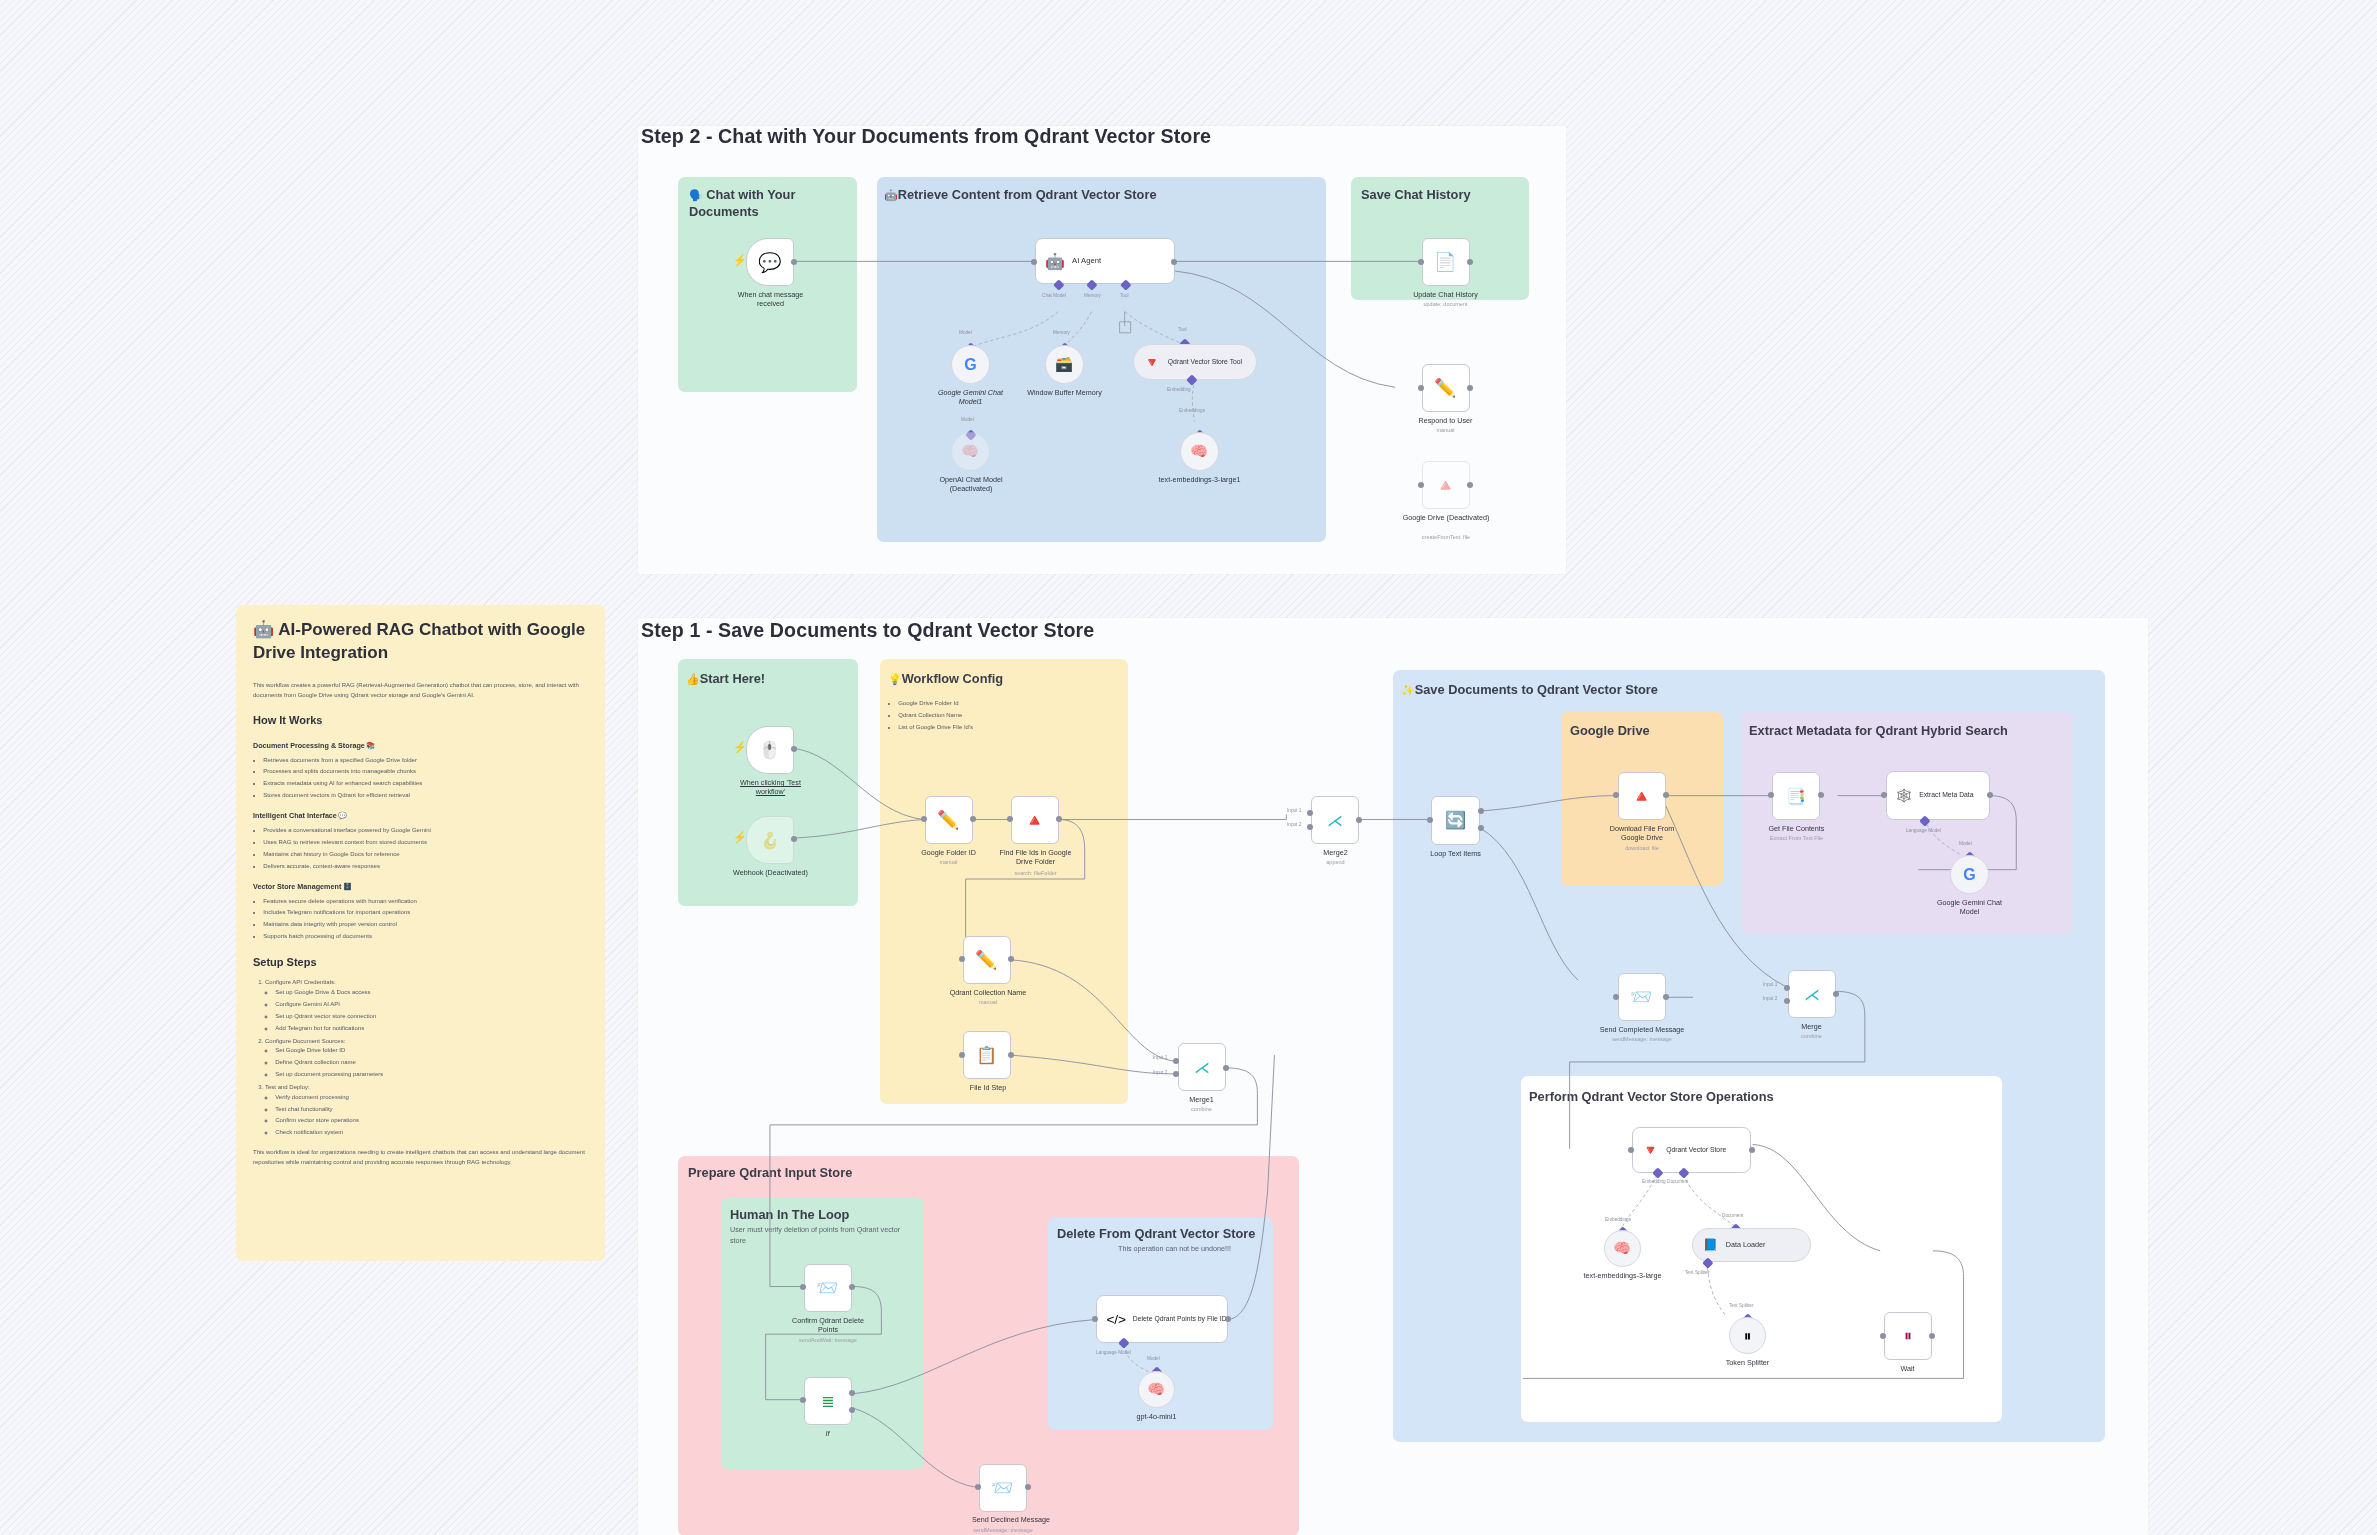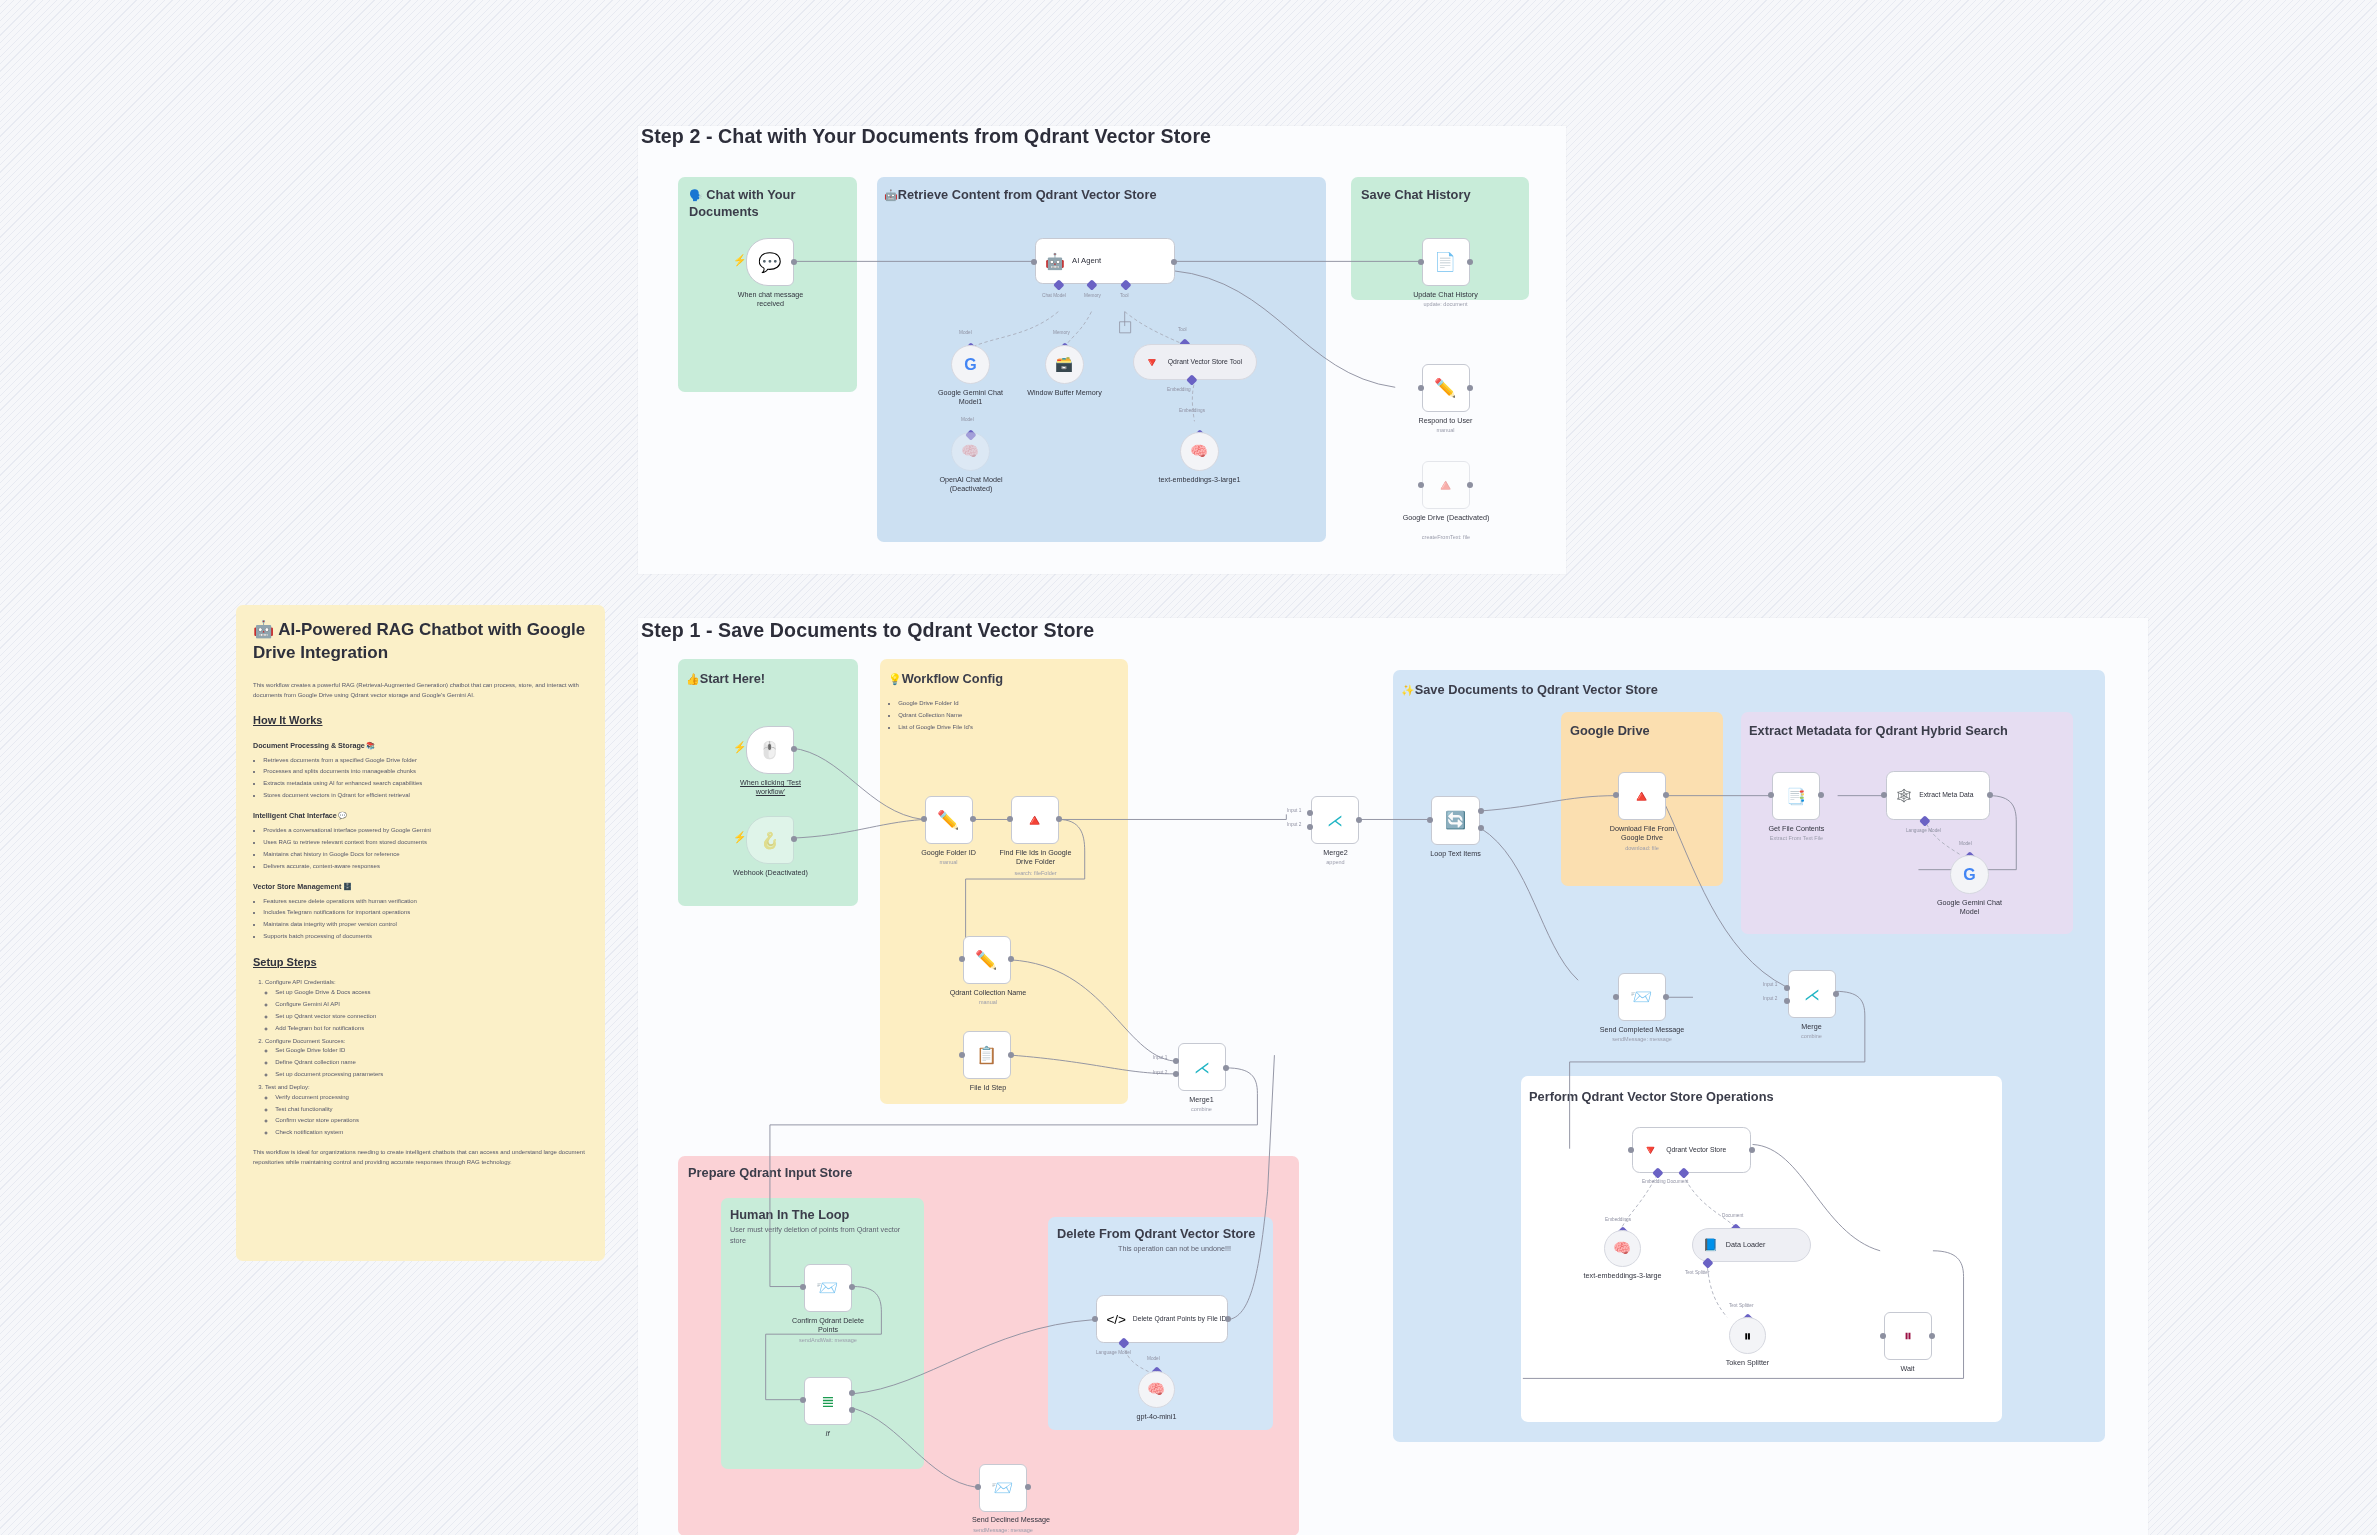--- a/index.html
+++ b/index.html
@@ -41,21 +41,21 @@
     line-height:1.35;
   }
   .sticky-sub {
     position:absolute;
     font-size:7.2px; color:#5d5f6e; line-height:1.5;
   }
   .sticky-body {
     position:absolute;
     font-size:6px; color:#55576a; line-height:1.62;
   }
-  .sticky-body h3 { font-size:11px; margin:12px 0 6.8px; color:#2f313c;text-decoration:underline; }
+  .sticky-body h3 { font-size:11px; margin:12px 0 6.8px; color:#2f313c; }
   .sticky-body h4 { font-size:7.2px; margin:9.4px 0 4.3px; color:#33353f; }
   .sticky-body p { margin:0 0 5.1px; }
   .sticky-body ul { margin:0 0 3.4px; padding-left:10.2px; }
   .sticky-body ol { margin:0 0 3.4px; padding-left:12px; }
   .sticky-body li { margin-bottom:2.1px; }
   .note-head {
     position:absolute; font-size:17px; font-weight:bold; color:#2e303c; line-height:1.35;
   }
 
   
@@ -169,21 +169,21 @@
 <div class="port diamond" style="left:1122px; top:281px;"></div>
 <div class="port-label" style="left:1042px; top:293px;">Chat Model</div>
 <div class="port-label" style="left:1084px; top:293px;">Memory</div>
 <div class="port-label" style="left:1120px; top:293px;">Tool</div>
 
 <div class="port diamond" style="left:967px; top:344px;"></div>
 <div class="port-label" style="left:959px; top:330px;">Model</div>
 <div class="node round" style="left:951px; top:345px; width:39px; height:39px;">
   <span style="font-size:16px;font-weight:bold;color:#4285f4;">G</span>
 </div>
-<div class="node-label" style="left:928px; top:388px; width:85px;">Google Gemini Chat Model1</div>
+<div class="node-label" style="left:928px; top:388px; width:85px;font-style:italic;">Google Gemini Chat Model1</div>
 
 <div class="port diamond" style="left:1061px; top:344px;"></div>
 <div class="port-label" style="left:1053px; top:330px;">Memory</div>
 <div class="node round" style="left:1045px; top:345px; width:39px; height:39px;">
   <span style="font-size:14.5px;">🗃️</span>
 </div>
 <div class="node-label" style="left:1022px; top:388px; width:85px;">Window Buffer Memory</div>
 
 <div class="port diamond" style="left:1181px; top:340px;"></div>
 <div class="port-label" style="left:1178px; top:327px;">Tool</div>

